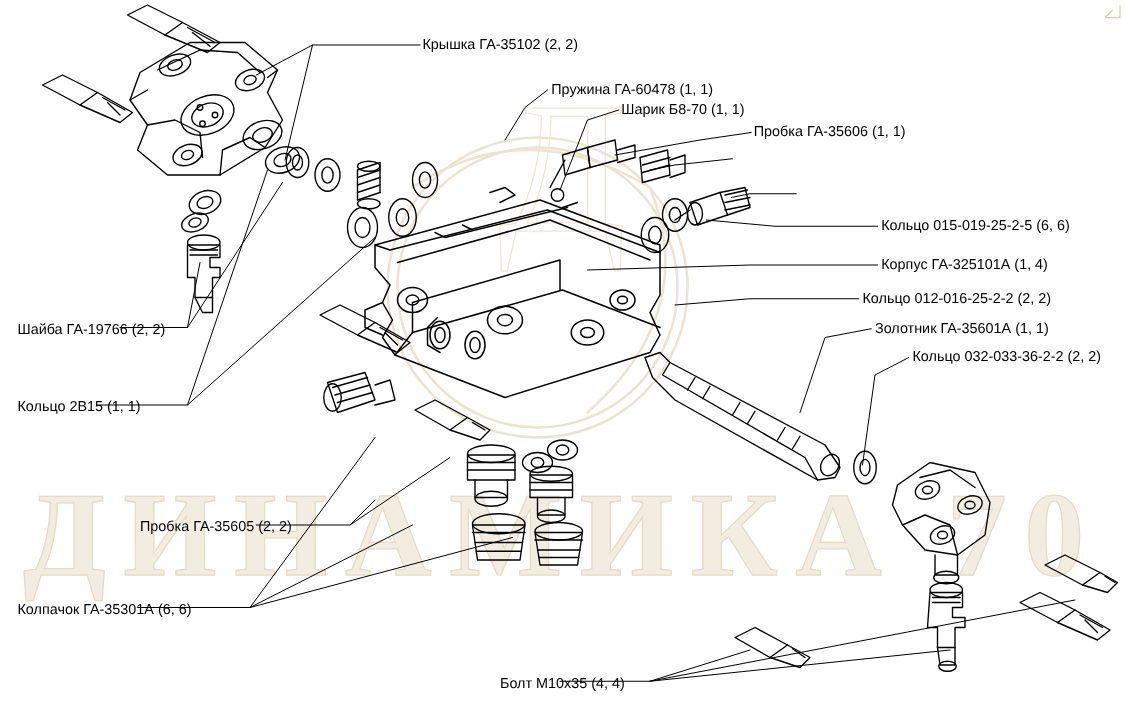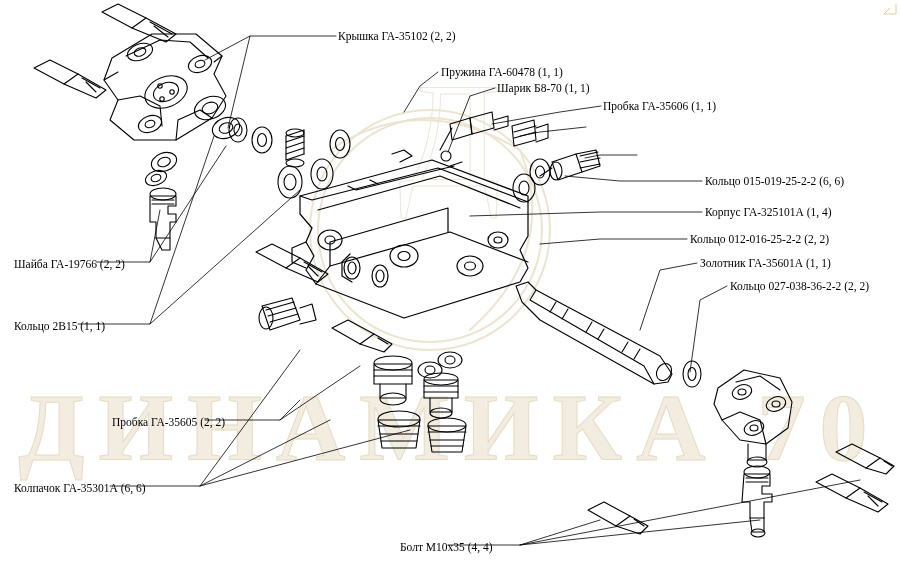--- a/index.html
+++ b/index.html
@@ -47,21 +47,21 @@
     font-family: "Liberation Serif", serif;
     font-size: 150px;
     color: transparent;
     -webkit-text-stroke: 1px #eee7d6;
     line-height: 1;
     pointer-events: none;
     user-select: none;
   }
   .lbl {
     position: absolute;
-    font-family: Liberation Serif, serif;
+    font-family: Liberation Sans, sans-serif;
     font-size: 11.5px;
     color: #000000;
     white-space: nowrap;
     line-height: 1.1;
   }
   .corner {
     position: absolute;
     right: 3px;
     top: 3px;
     width: 14px;
@@ -340,25 +340,25 @@
         <path d="M630 516 L648 526 L640 534 L616 526"></path>
         <path d="M634 519 L644 526"></path>
       </g>
     </g>
   </svg>
 
   <div class="lbl" style="left:338px;top:30px">Крышка ГА-35102 (2, 2)</div>
   <div class="lbl" style="left:441px;top:66px">Пружина ГА-60478 (1, 1)</div>
   <div class="lbl" style="left:497px;top:82px">Шарик Б8-70 (1, 1)</div>
   <div class="lbl" style="left:603px;top:100px">Пробка ГА-35606 (1, 1)</div>
-  <div class="lbl" style="left:705px;top:175px">Кольцо 015-019-25-2-2 (6, 6)</div>
+  <div class="lbl" style="left:705px;top:175px">Кольцо 015-019-25-2-5 (6, 6)</div>
   <div class="lbl" style="left:705px;top:206px">Корпус ГА-325101А (1, 4)</div>
   <div class="lbl" style="left:690px;top:233px">Кольцо 012-016-25-2-2 (2, 2)</div>
   <div class="lbl" style="left:700px;top:257px">Золотник ГА-35601А (1, 1)</div>
-  <div class="lbl" style="left:730px;top:280px">Кольцо 027-038-36-2-2 (2, 2)</div>
+  <div class="lbl" style="left:730px;top:280px">Кольцо 032-033-36-2-2 (2, 2)</div>
   <div class="lbl" style="left:14px;top:258px">Шайба ГА-19766 (2, 2)</div>
   <div class="lbl" style="left:14px;top:320px">Кольцо 2В15 (1, 1)</div>
   <div class="lbl" style="left:112px;top:416px">Пробка ГА-35605 (2, 2)</div>
   <div class="lbl" style="left:14px;top:482px">Колпачок ГА-35301А (6, 6)</div>
   <div class="lbl" style="left:400px;top:541px">Болт М10x35 (4, 4)</div>
 
   <div class="corner">
     <svg viewBox="0 0 14 12" width="14" height="12">
       <path d="M1 11 L13 11 L13 1" fill="none" stroke="#c0a060" stroke-width="1"></path>
       <path d="M1 11 L7 5" fill="none" stroke="#c0a060" stroke-width="1"></path>

